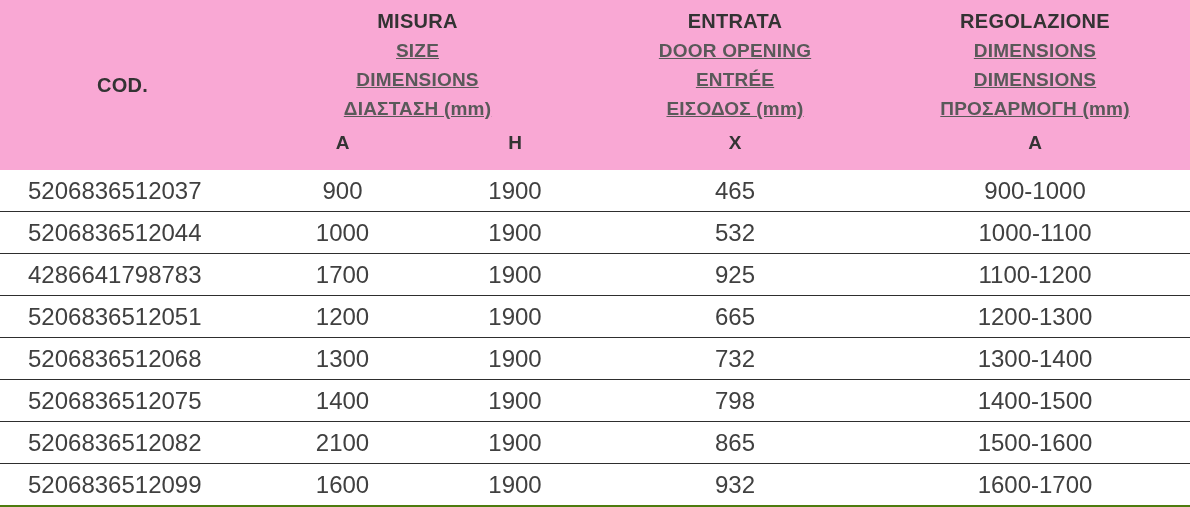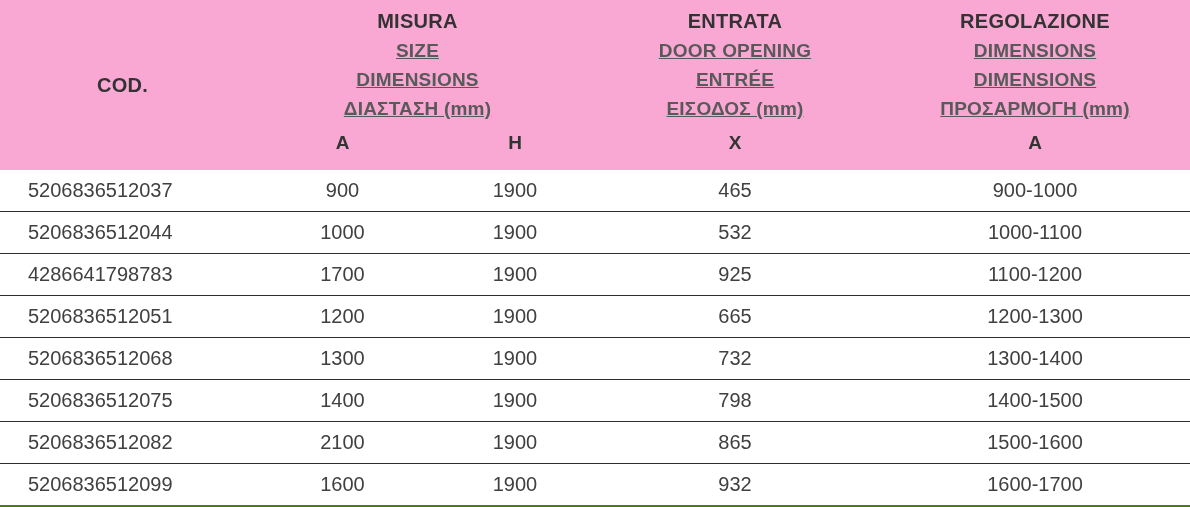--- a/index.html
+++ b/index.html
@@ -57,21 +57,21 @@
     font-size: 19px;
     line-height: 29px;
     color: #595959;
     letter-spacing: 0.2px;
     text-decoration: underline;
   }
 
   tbody td {
     height: 41px;
     border-bottom: 1px solid #2e2e2e;
-    font-size: 20px;
+    font-size: 24px;
     color: #404040;
     text-align: center;
     vertical-align: middle;
     padding: 0;
     background: #ffffff;
   }
   tbody td.cod-cell {
     text-align: left;
     padding-left: 28px;
   }

